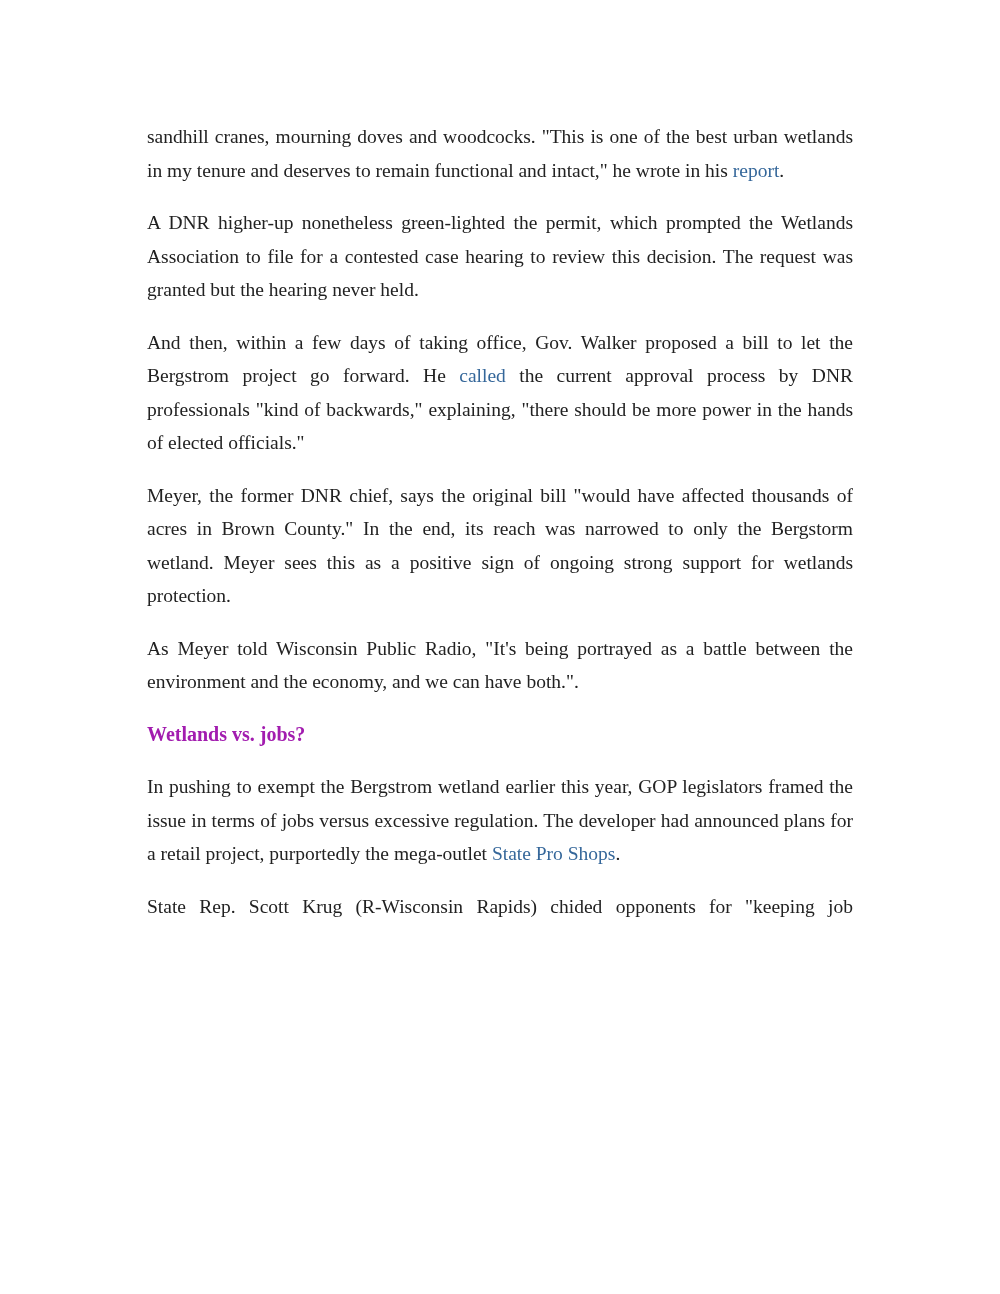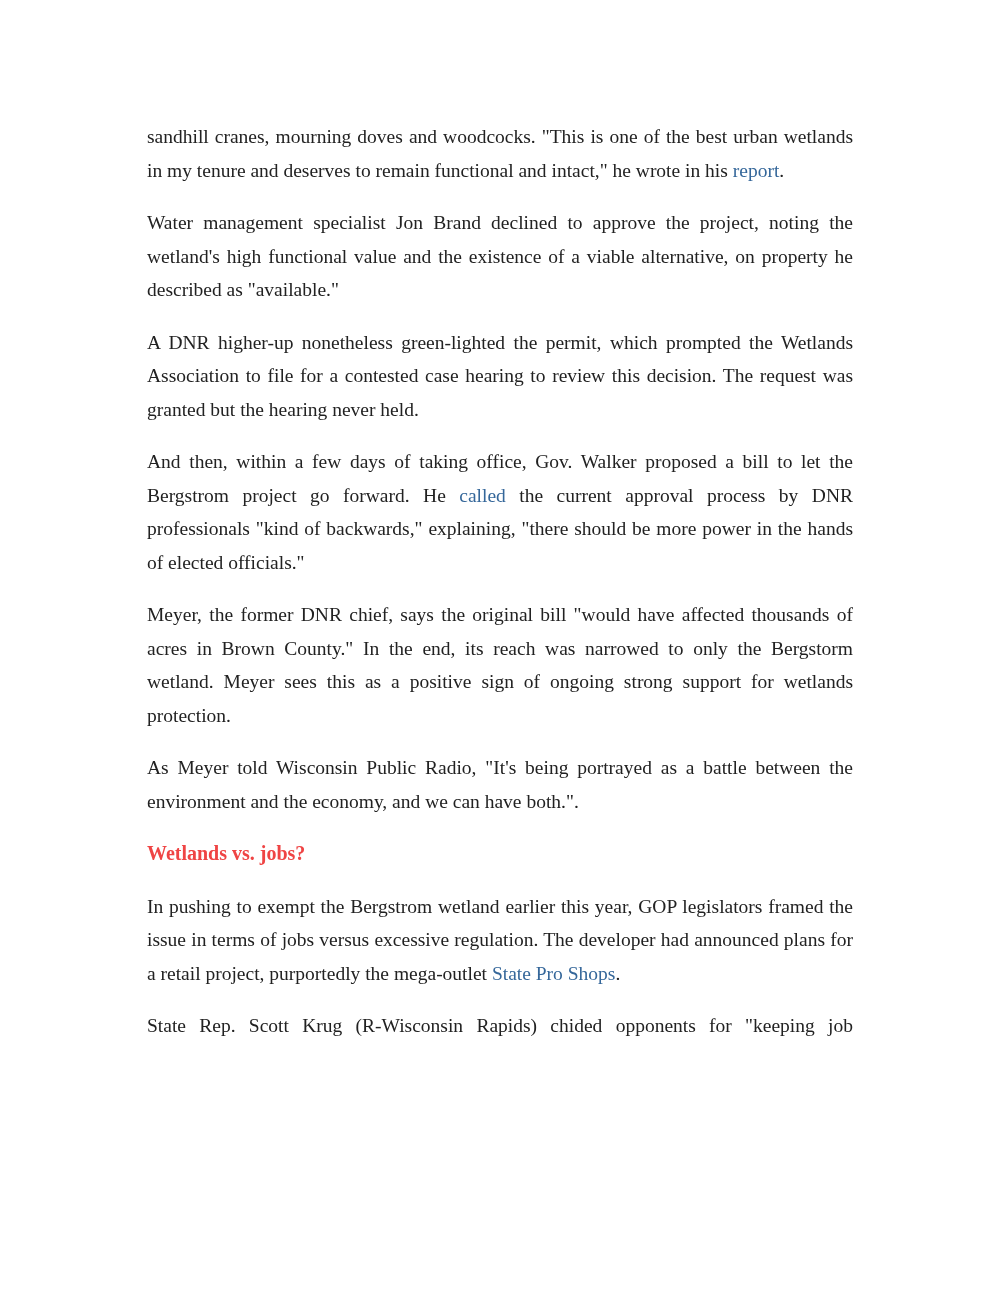--- a/index.html
+++ b/index.html
@@ -27,38 +27,37 @@
   .article p.cut-line {
     
     text-align-last: justify;
     margin-bottom: 0;
     font-family: Liberation Serif, serif;
   }
   .article h2 {
     font-size: 20px;
     line-height: 33.5px;
     font-weight: bold;
-    color: #ef4444;
+    color: #a21caf;
     margin: 0 0 19px 0;
     text-align: left;
   }
   a.inline-link {
     color: #35679a;
     text-decoration: none;
     cursor: pointer;
   }
 </style>
 </head>
 <body>
 
 <div class="article">
 
   <p><span>sandhill cranes, mourning doves and woodcocks. "This is one of the best urban wetlands in my tenure and deserves to remain functional and intact," he wrote in his </span><a class="inline-link" href="#">report</a><span>.</span></p>
 
-  <p><span>Water management specialist Jon Brand declined to approve the project, noting the wetland's high functional value and the existence of a viable alternative, on property he described as "available."</span></p>
 
   <p><span>A DNR higher-up nonetheless green-lighted the permit, which prompted the Wetlands Association to file for a contested case hearing to review this decision. The request was granted but the hearing never held.</span></p>
 
   <p><span>And then, within a few days of taking office, Gov. Walker proposed a bill to let the Bergstrom project go forward. He </span><a class="inline-link" href="#">called</a><span> the current approval process by DNR professionals "kind of backwards," explaining, "there should be more power in the hands of elected officials."</span></p>
 
   <p><span>Meyer, the former DNR chief, says the original bill "would have affected thousands of acres in Brown County." In the end, its reach was narrowed to only the Bergstorm wetland. Meyer sees this as a positive sign of ongoing strong support for wetlands protection.</span></p>
 
 
   <p><span>As Meyer told Wisconsin Public Radio, "It's being portrayed as a battle between the environment and the economy, and we can have both.".</span></p>
 

